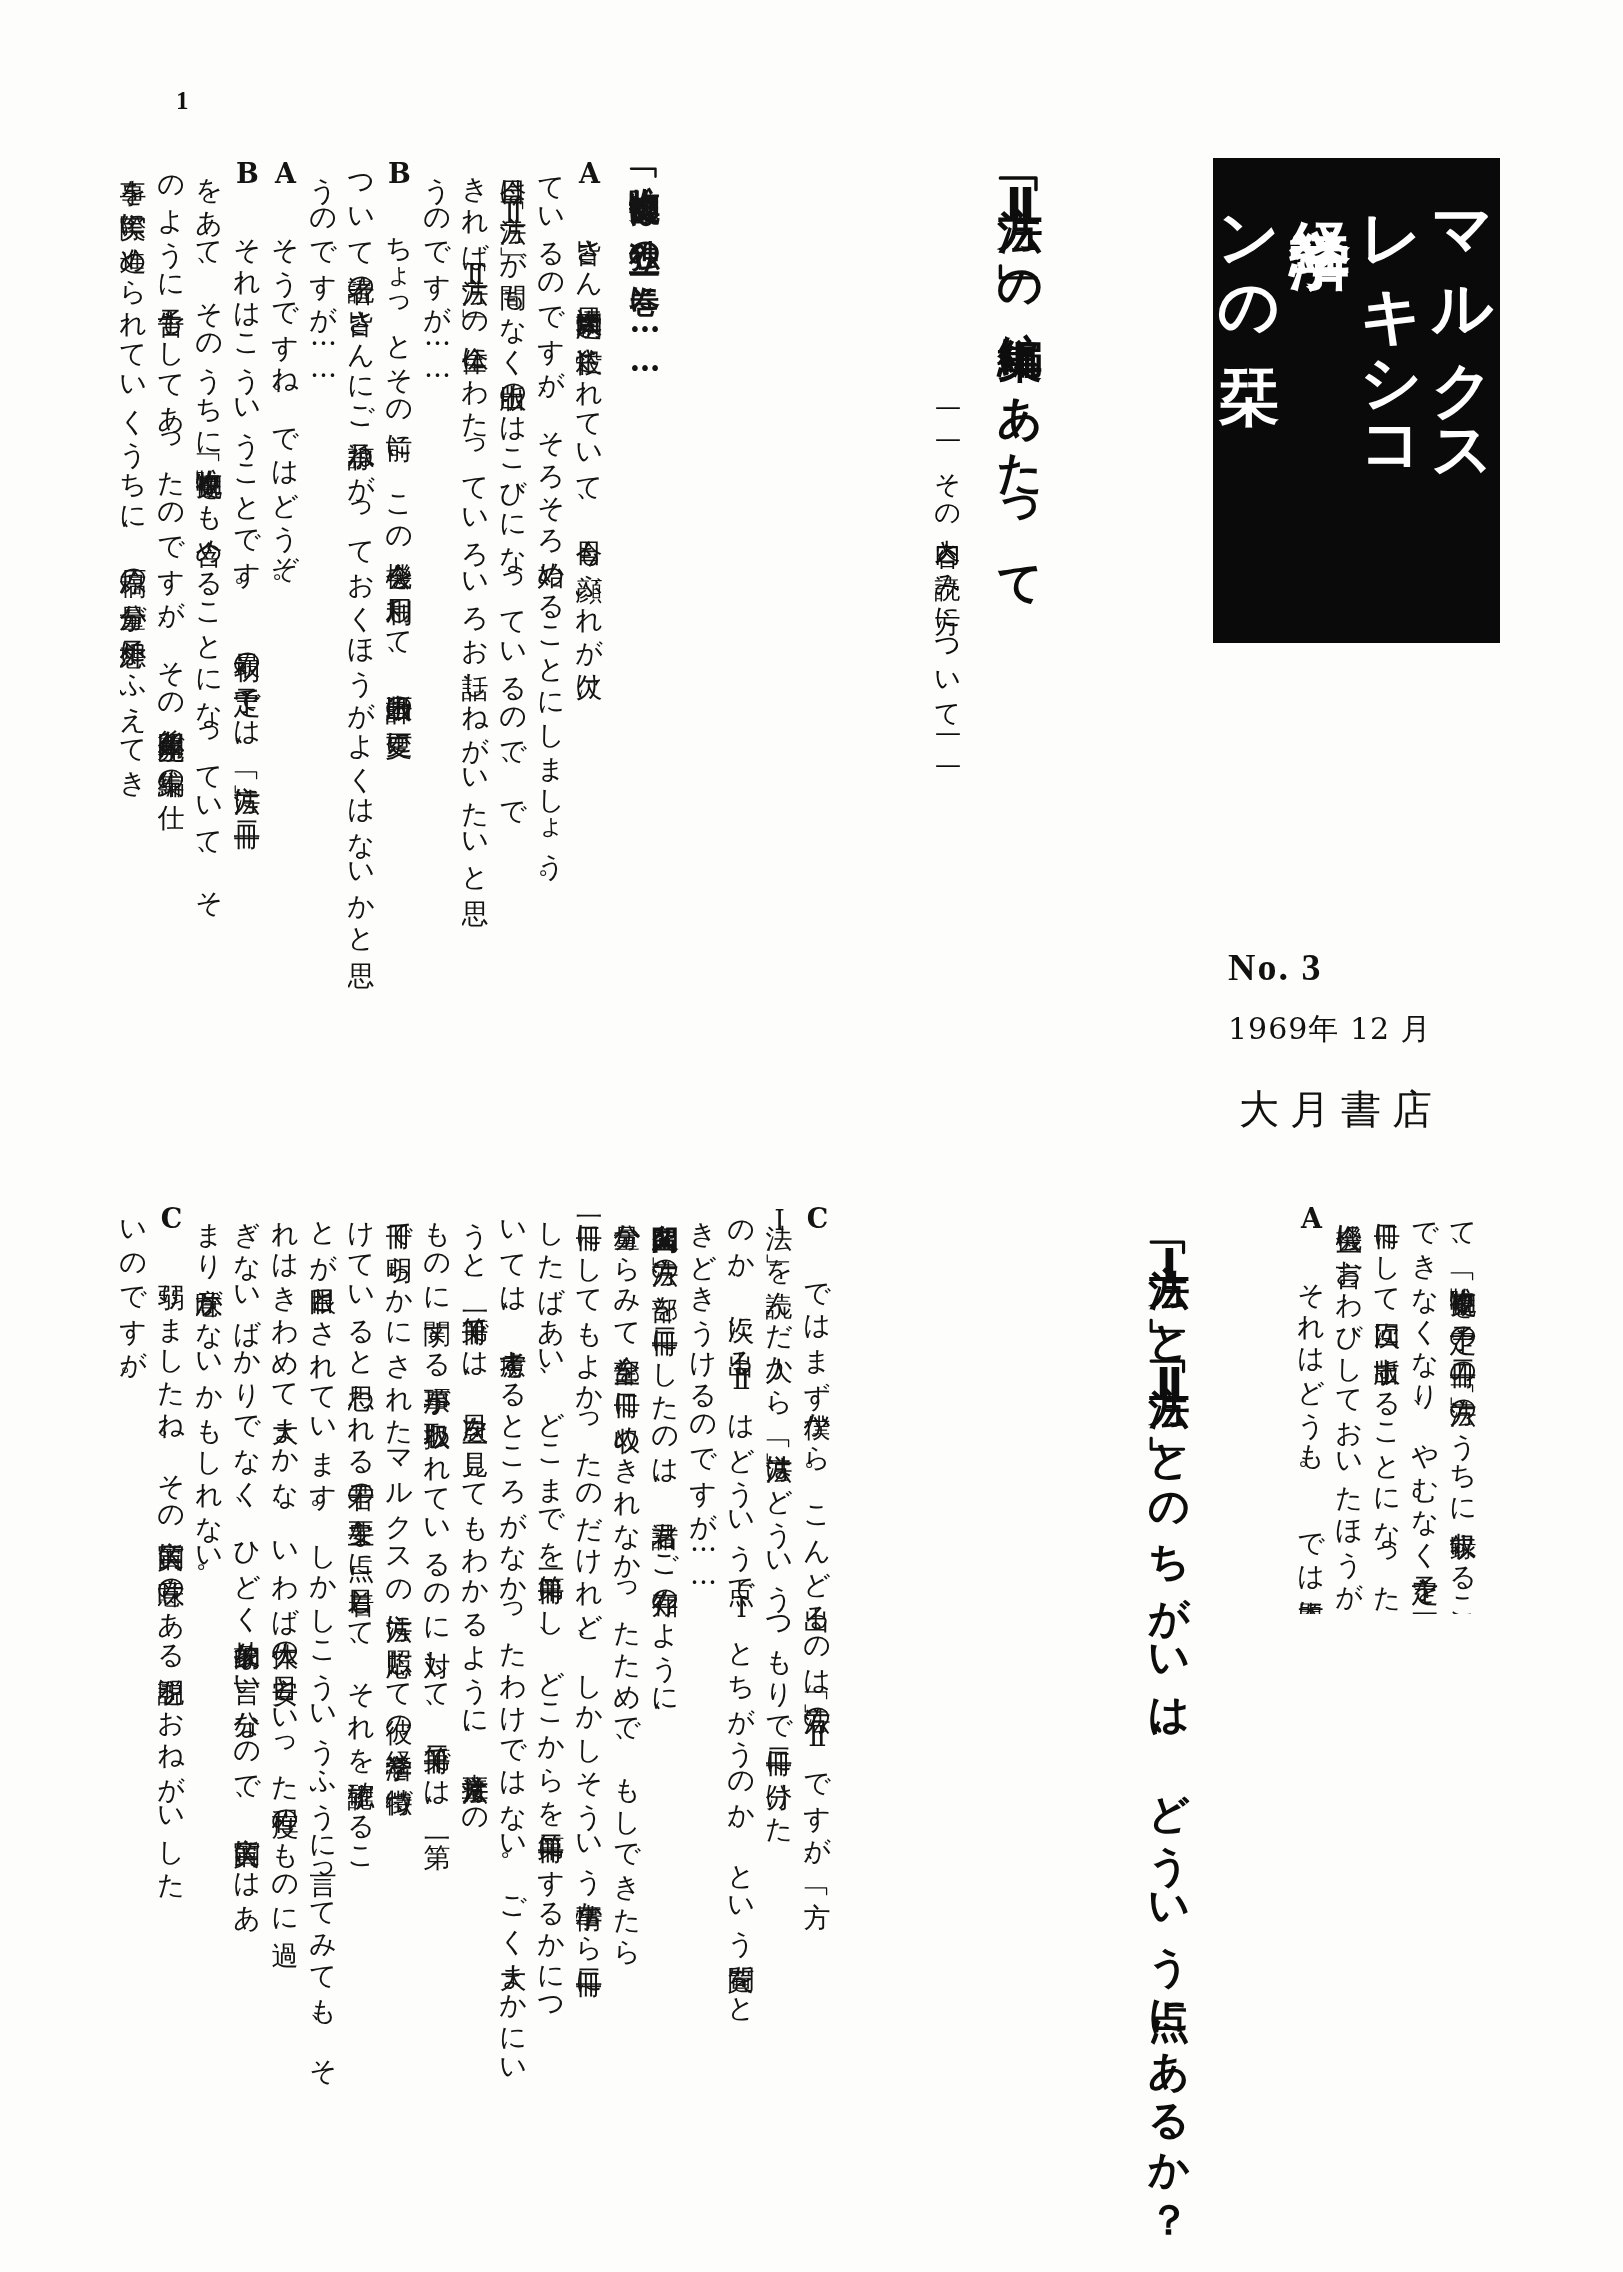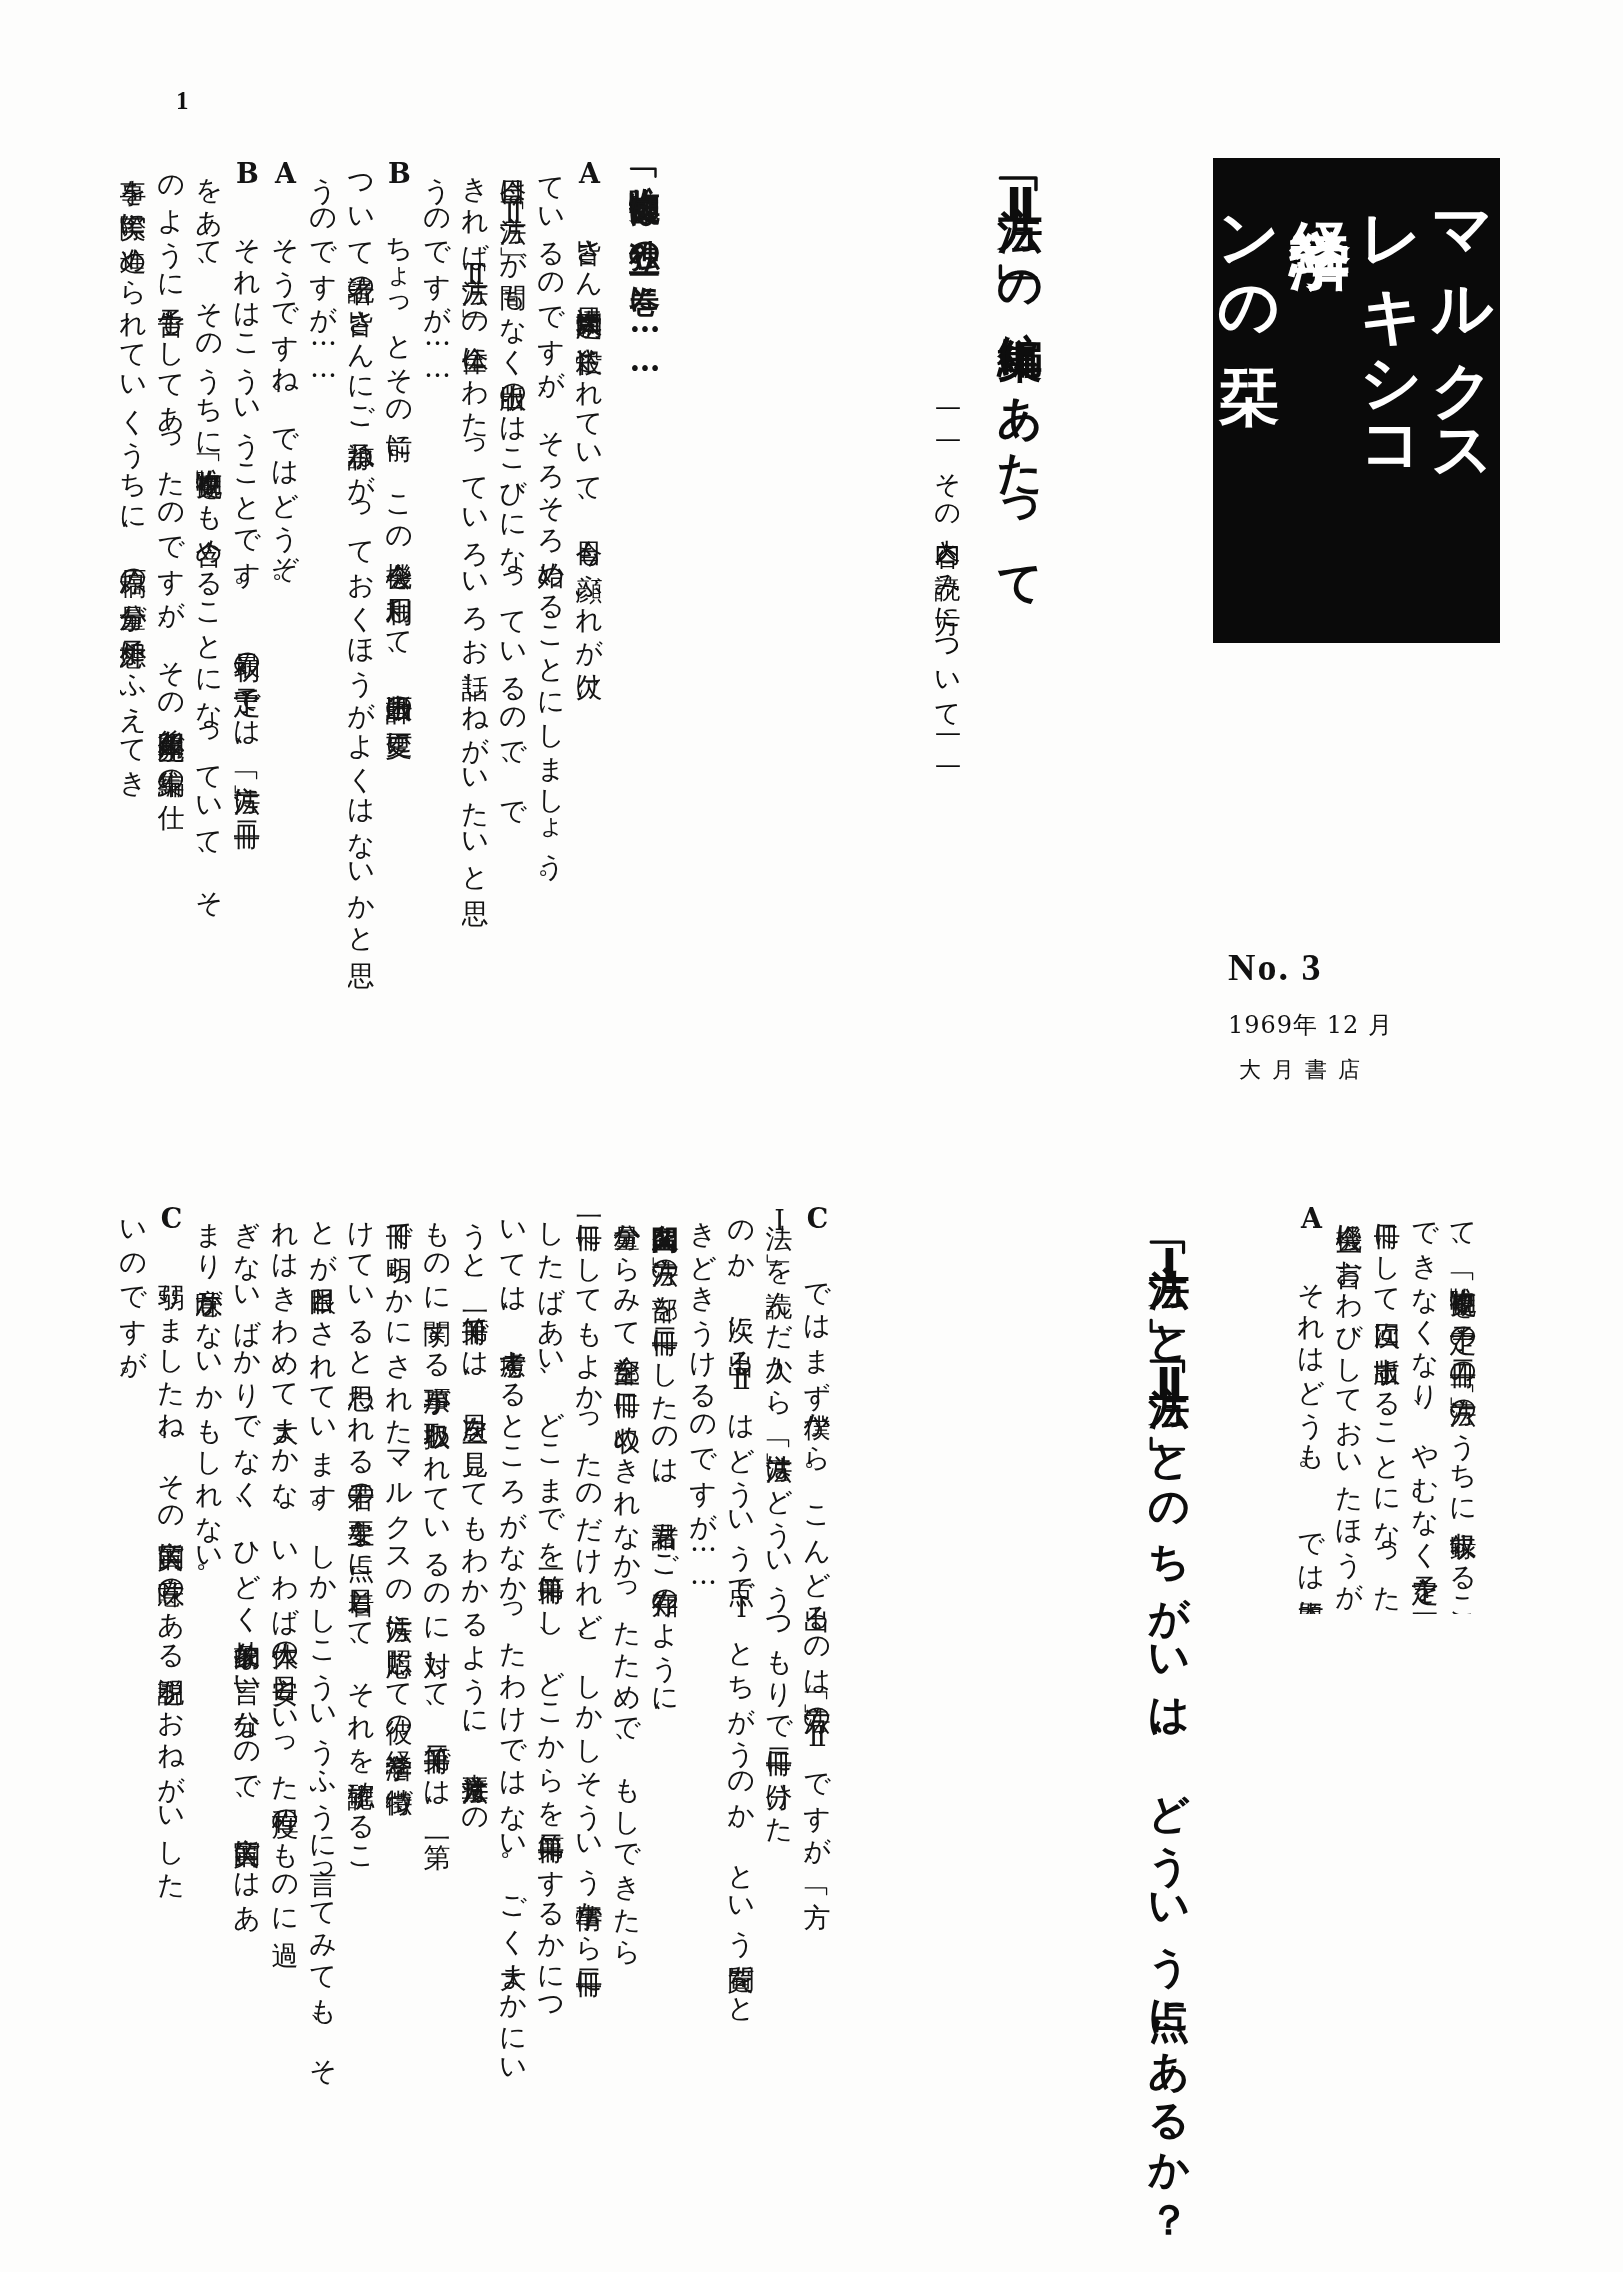--- a/index.html
+++ b/index.html
@@ -71,27 +71,27 @@
   }
   #issue-number {
     font-family: "Liberation Serif", serif;
     font-weight: bold;
     font-size: 38px;
     letter-spacing: 2px;
     margin-bottom: 20px;
   }
   #issue-date {
     font-family: "DejaVu Serif", "Liberation Serif", serif;
-    font-size: 24px;
+    font-size: 30px;
     letter-spacing: 1px;
-    margin-bottom: 14px;
+    margin-bottom: 32px;
   }
   #publisher {
     font-family: "DejaVu Serif", "Liberation Serif", serif;
-    font-size: 22px;
+    font-size: 40px;
     letter-spacing: 11px;
     padding-left: 11px;
   }
 
   
   #salon-mark {
     position: absolute;
     left: 886px;
     top: 911px;
     width: 287px;

